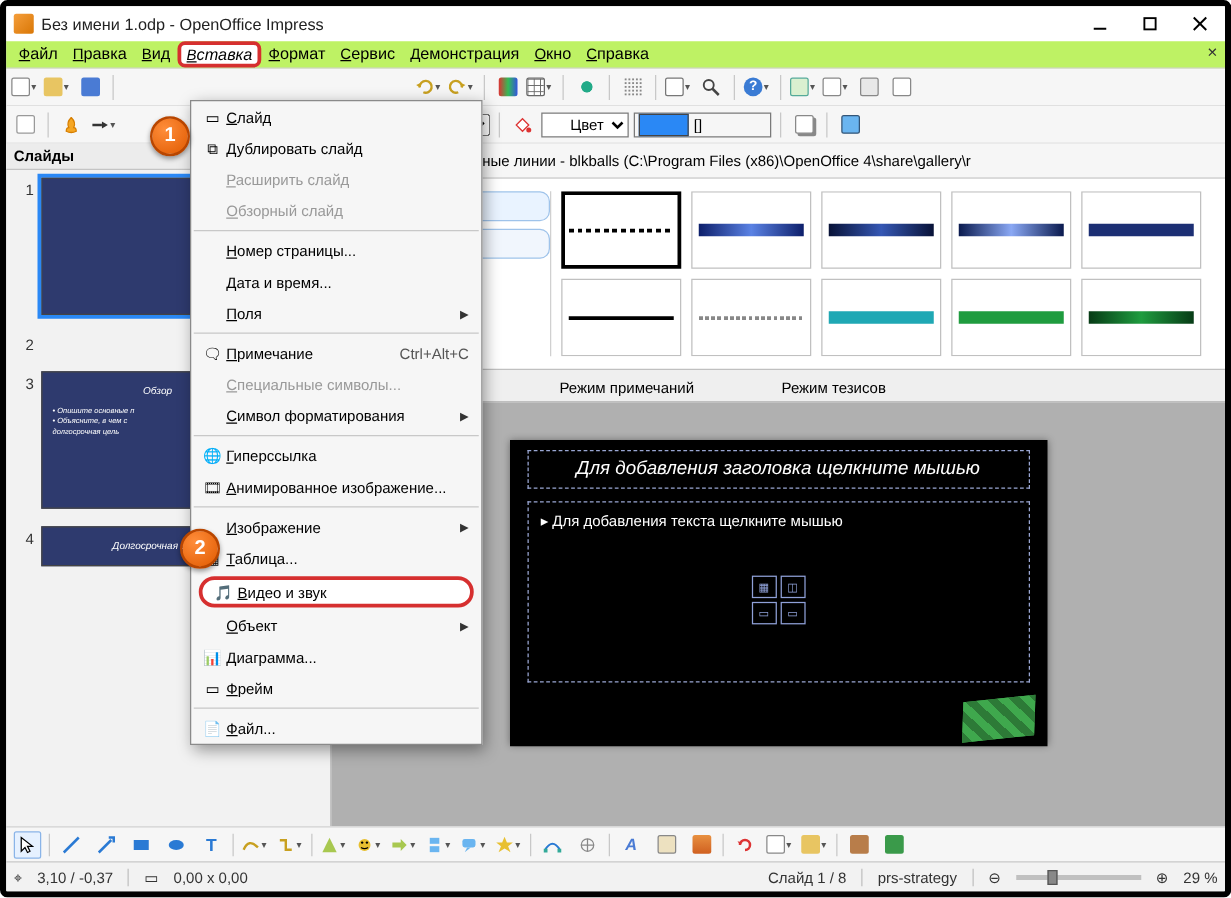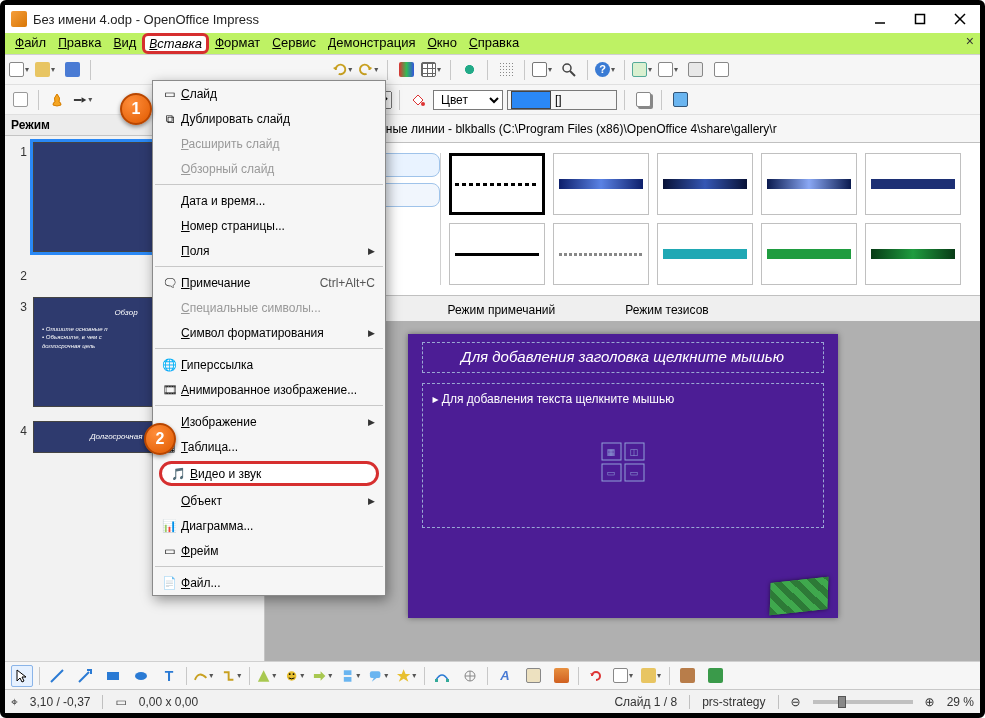--- a/index.html
+++ b/index.html
@@ -20,21 +20,21 @@
 .menubar .mitem.active { border: 3px solid #d62f2f; border-radius: 6px; background: #fff; padding: 0 4px; font-style: italic; }
 .menubar .close-x { margin-left: auto; margin-right: 6px; color: #333; cursor: default; font-size: 14px; }
 
 
 .toolbar { height: 30px; background: #f6f6f6; border-bottom: 1px solid #e0e0e0; display: flex; align-items: center; padding: 0 4px; gap: 4px; }
 .toolbar .sep { width: 1px; height: 20px; background: #c8c8c8; margin: 0 3px; }
 .tbtn { width: 22px; height: 22px; display: flex; align-items: center; justify-content: center; border-radius: 2px; cursor: default; }
 .tbtn svg { width: 16px; height: 16px; }
 .tbtn .drop { width: 6px; margin-left: 1px; font-size: 8px; color: #555; }
 .color-select { display: flex; align-items: center; gap: 4px; }
-.color-select select, .color-select input { height: 20px; font-size: 12px; border: 1px solid #7a7a7a; background: #fff; padding: 0 3px; }
+.color-select select, .color-select input { height: 20px; font-size: 12px; border: 1px solid #7a7a7a; background: #fff; padding: 0 3px; text-align: right; }
 .color-chip { width: 40px; height: 18px; background: #2a88f5; border: 1px solid #444; }
 
 
 .main { flex: 1; display: flex; min-height: 0; }
 
 
 .slides-panel { width: 260px; border-right: 1px solid #c4c4c4; display: flex; flex-direction: column; background: #f2f2f2; }
 .slides-panel .hdr { background: #ececec; font-size: 12px; font-weight: bold; padding: 3px 6px; border-bottom: 1px solid #c4c4c4; }
 .slides-scroll { flex: 1; overflow-y: auto; padding: 6px 4px; }
 .thumb-row { display: flex; margin-bottom: 14px; }
@@ -73,21 +73,21 @@
 .gline.green1 { background: #1f9c3f; }
 .gline.green2 { background: linear-gradient(90deg,#073b16,#1f9c3f,#073b16); }
 .gline.black { background: #000; height: 3px; }
 
 
 .viewtabs { height: 26px; display: flex; align-items: flex-end; border-bottom: 1px solid #b0b0b0; padding-left: 5px; background: #efefef; gap: 48px; }
 .viewtabs .vt { font-size: 12px; padding: 4px 10px; border: 1px solid transparent; border-bottom: none; cursor: default; }
 
 
 .editor { flex: 1; background: #b0b0b0; display: flex; align-items: flex-start; justify-content: center; padding: 12px; overflow: auto; }
-.slide { width: 430px; height: 284px; background: #4c1d95; position: relative; box-shadow: 0 0 6px rgba(0,0,0,.4); }
+.slide { width: 430px; height: 245px; background: #000000; position: relative; box-shadow: 0 0 6px rgba(0,0,0,.4); margin-top: 18px; }
 .slide .title-ph { margin: 8px 14px 0; border: 1px dashed #9aa7d4; color: #fff; font-style: italic; text-align: center; font-size: 15px; padding: 5px 6px; line-height: 1.25; }
 .slide .body-ph { margin: 10px 14px; border: 1px dashed #9aa7d4; color: #fff; font-size: 12px; padding: 8px 10px; position: relative; height: 145px; }
 .slide .body-ph .bullet { font-size: 12px; }
 .slide .mini-icons { position: absolute; left: 50%; top: 55%; transform: translate(-50%,-50%); display: grid; grid-template-columns: 20px 20px; gap: 3px; }
 .slide .mini-icons .mi { width: 20px; height: 18px; border: 1px solid #8fa0d8; display: flex; align-items: center; justify-content: center; font-size: 9px; color: #8fa0d8; }
 .slide .clip { position: absolute; right: 10px; bottom: 6px; width: 58px; height: 32px; background: #3fa84d; transform: rotate(-6deg) skewX(-8deg); box-shadow: 0 0 4px rgba(0,0,0,.6); background-image: repeating-linear-gradient(45deg,#2d7a37 0 6px,#3fa84d 6px 12px); }
 
 
 .dropdown { position: absolute; left: 152px; top: 80px; width: 234px; background: #f6f6f6; border: 1px solid #8a8a8a; box-shadow: 2px 4px 12px rgba(0,0,0,.4); z-index: 100; }
 .dd-item { display: flex; align-items: center; height: 25px; padding: 0 10px 0 6px; font-size: 13px; cursor: default; }
@@ -116,21 +116,21 @@
 
 .ic { width: 15px; height: 15px; border-radius: 2px; display: inline-block; }
 </style>
 </head>
 <body>
 
 <div class="window-frame">
 
   <div class="titlebar">
     <span class="app-icon"></span>
-    <span class="title">Без имени 4.odp - OpenOffice Impress</span>
+    <span class="title">Без имени 1.odp - OpenOffice Impress</span>
     <div class="winbtns">
       <div class="winbtn">
           <svg viewBox="0 0 12 12">
             <line x1="1" y1="10" x2="11" y2="10" stroke="#000" stroke-width="1.5"></line>
           </svg>
         </div>
       <div class="winbtn">
           <svg viewBox="0 0 12 12">
             <rect x="1.5" y="1.5" width="9" height="9" fill="none" stroke="#000" stroke-width="1.5"></rect>
           </svg>
@@ -274,21 +274,21 @@
       </div>
     <div class="sep"></div>
     <div class="tbtn">
         <span class="ic" style="background:#6ab5f0;border:1px solid #357"></span>
       </div>
   </div>
 
   <div class="main">
 
     <div class="slides-panel">
-      <div class="hdr">Режим</div>
+      <div class="hdr">Слайды</div>
       <div class="slides-scroll" id="slides-scroll">
           <div class="thumb-row">
             <div class="thumb-num">1</div>
             <div class="thumb sel">
               <div class="mini-title"></div>
               <div class="mini-body"></div>
               <div class="mini-clip"></div>
             </div>
           </div>
           <div class="thumb-row">
@@ -564,25 +564,25 @@
       <span class="ico"></span>
       <span class="lbl dis"><u>Р</u>асширить слайд</span>
     </div>
     <div class="dd-item">
       <span class="ico"></span>
       <span class="lbl dis"><u>О</u>бзорный слайд</span>
     </div>
     <div class="dd-sep"></div>
     <div class="dd-item">
       <span class="ico"></span>
+      <span class="lbl"><u>Н</u>омер страницы...</span>
+    </div>
+    <div class="dd-item">
+      <span class="ico"></span>
       <span class="lbl"><u>Д</u>ата и время...</span>
-    </div>
-    <div class="dd-item">
-      <span class="ico"></span>
-      <span class="lbl"><u>Н</u>омер страницы...</span>
     </div>
     <div class="dd-item">
       <span class="ico"></span>
       <span class="lbl"><u>П</u>оля</span>
       <span class="arrow">▶</span>
     </div>
     <div class="dd-sep"></div>
     <div class="dd-item">
       <span class="ico">🗨</span>
       <span class="lbl"><u>П</u>римечание</span>

